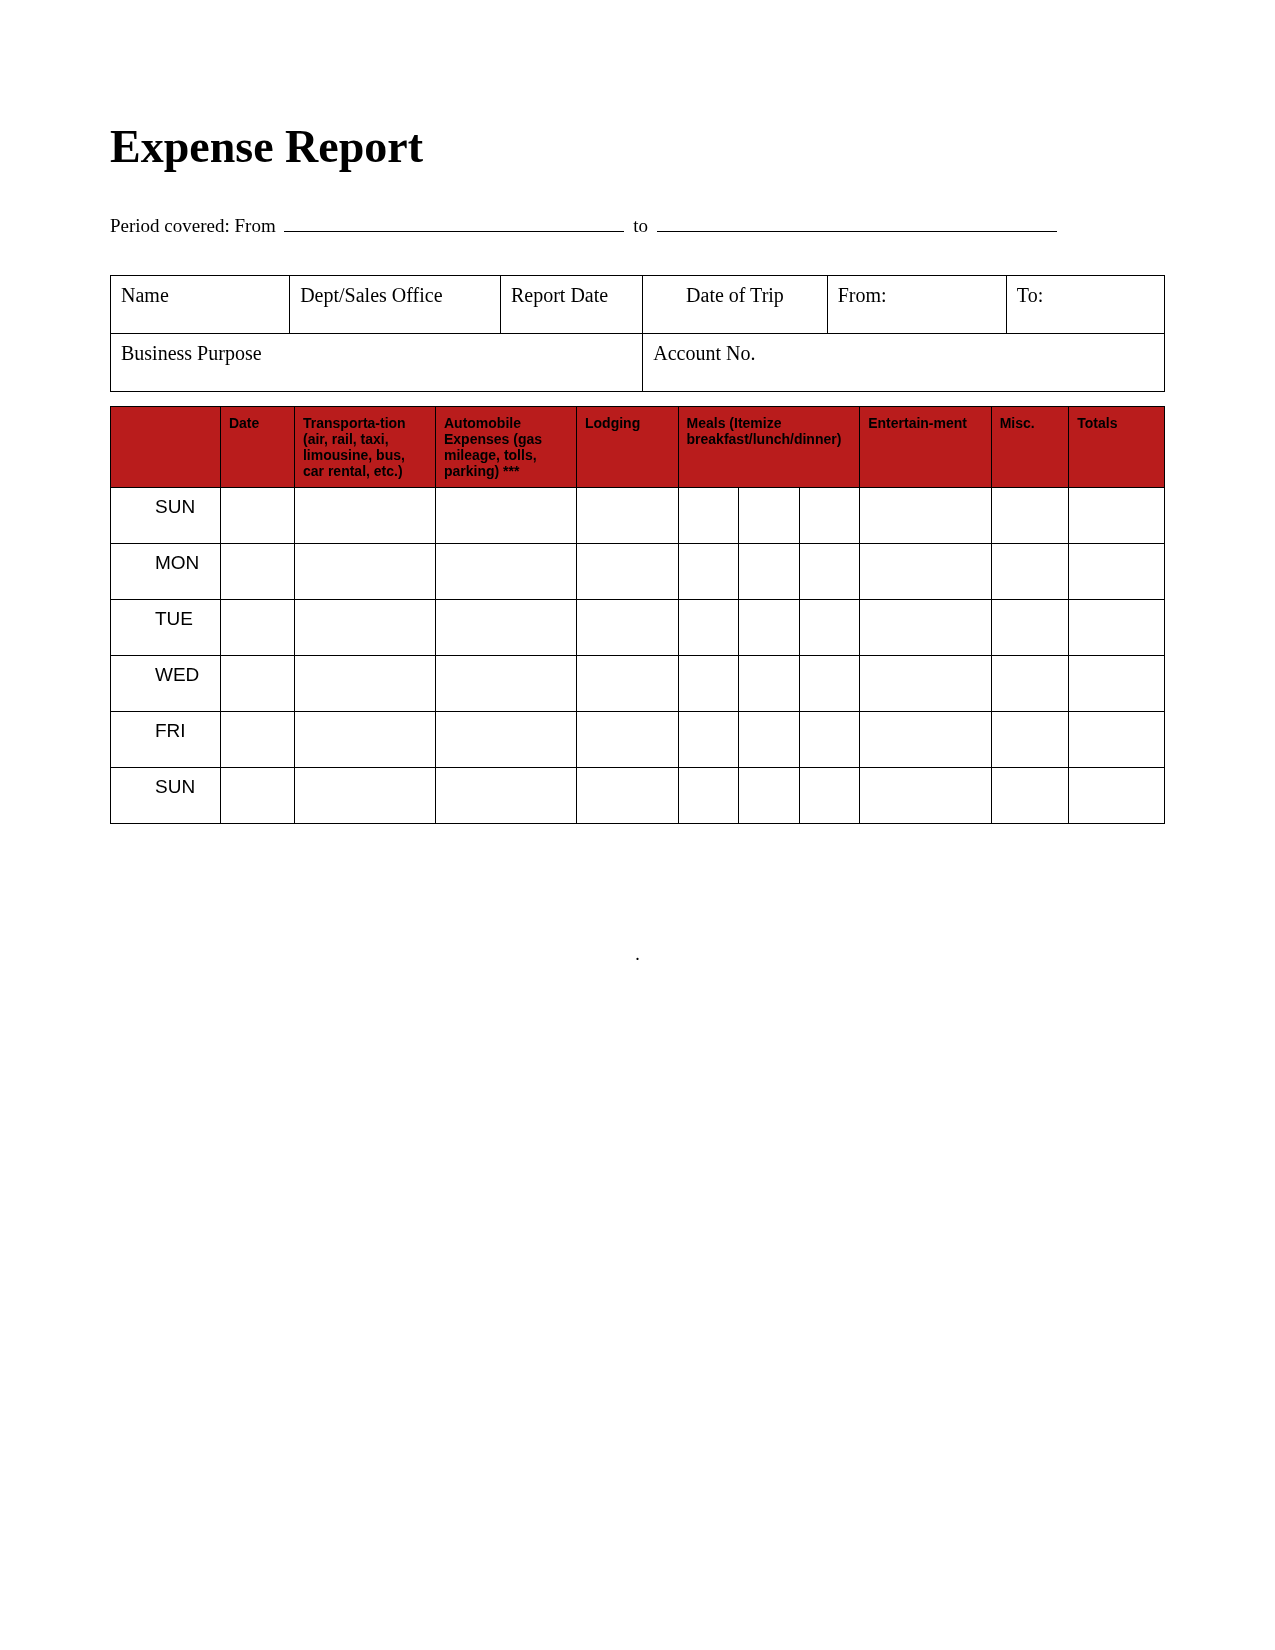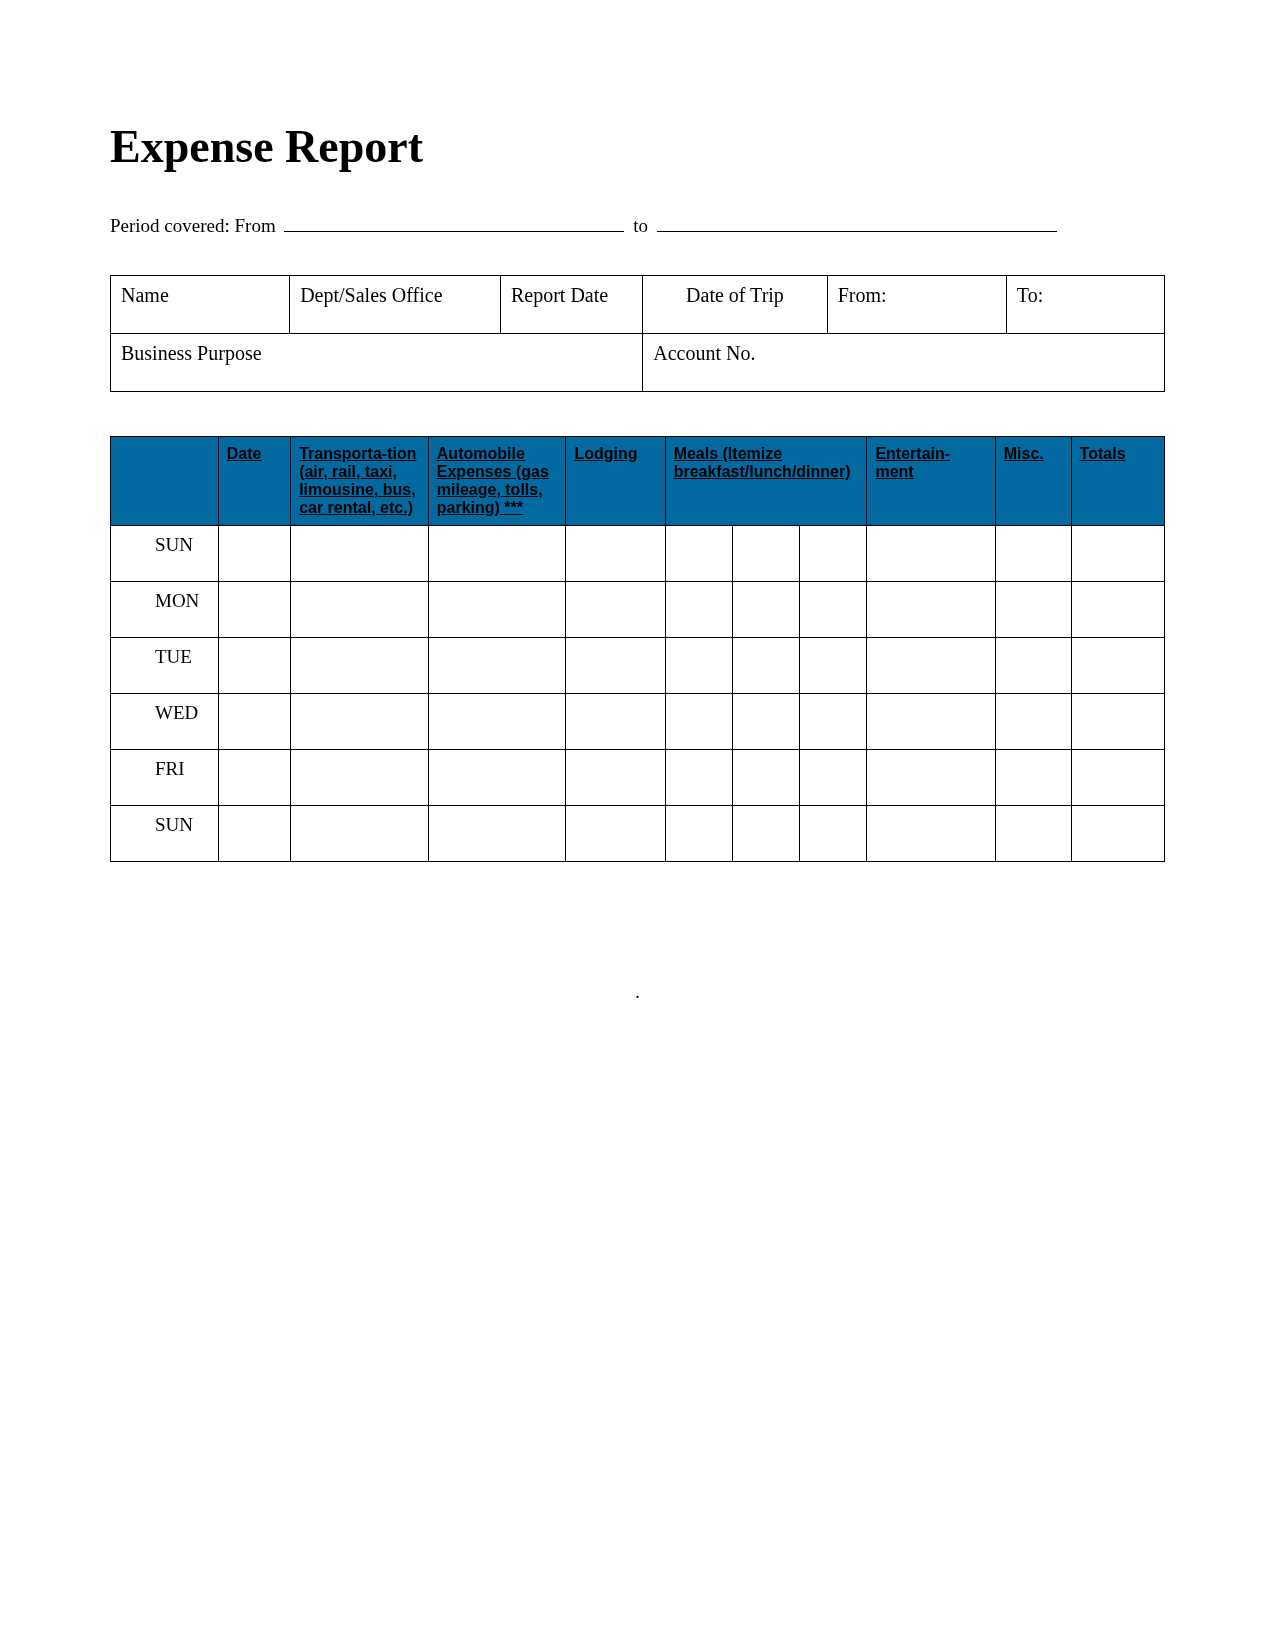--- a/index.html
+++ b/index.html
@@ -35,54 +35,53 @@
     .period-line .uline2 {
       display: inline-block;
       border-bottom: 1.5px solid #000;
       width: 400px;
       vertical-align: baseline;
       margin-left: 4px;
     }
     table.info {
       width: 100%;
       border-collapse: collapse;
-      margin-bottom: 44px;
+      margin-bottom: 14px;
       padding-left: 20px;
     }
     table.info td {
       border: 1px solid #000;
       padding: 8px 10px 26px 10px;
       font-size: 20px;
       vertical-align: top;
     }
     table.expense {
       width: 100%;
       border-collapse: collapse;
     }
     table.expense th,
     table.expense td {
       border: 1px solid #000;
       vertical-align: top;
       text-align: left;
     }
     table.expense th {
-      background: #0369a1;
-      font-size: 16px;
+      background: #b91c1c;
+      font-size: 14px;
       font-weight: bold;
       padding: 8px 8px 8px 8px;
       font-family: Arial, Helvetica, sans-serif;
-      text-decoration: underline;
     }
     table.expense td {
       height: 56px;
       padding: 8px 10px;
       font-size: 19px;
     }
     table.expense td.rowlabel {
-      font-family: Liberation Serif, serif;
+      font-family: Liberation Sans, sans-serif;
       padding-left: 44px;
     }
     .footer-dot {
       text-align: center;
       margin-top: 120px;
       font-size: 18px;
     }
     
     .c-blank { width: 7.5%; }
     .c-date { width: 6.2%; }

